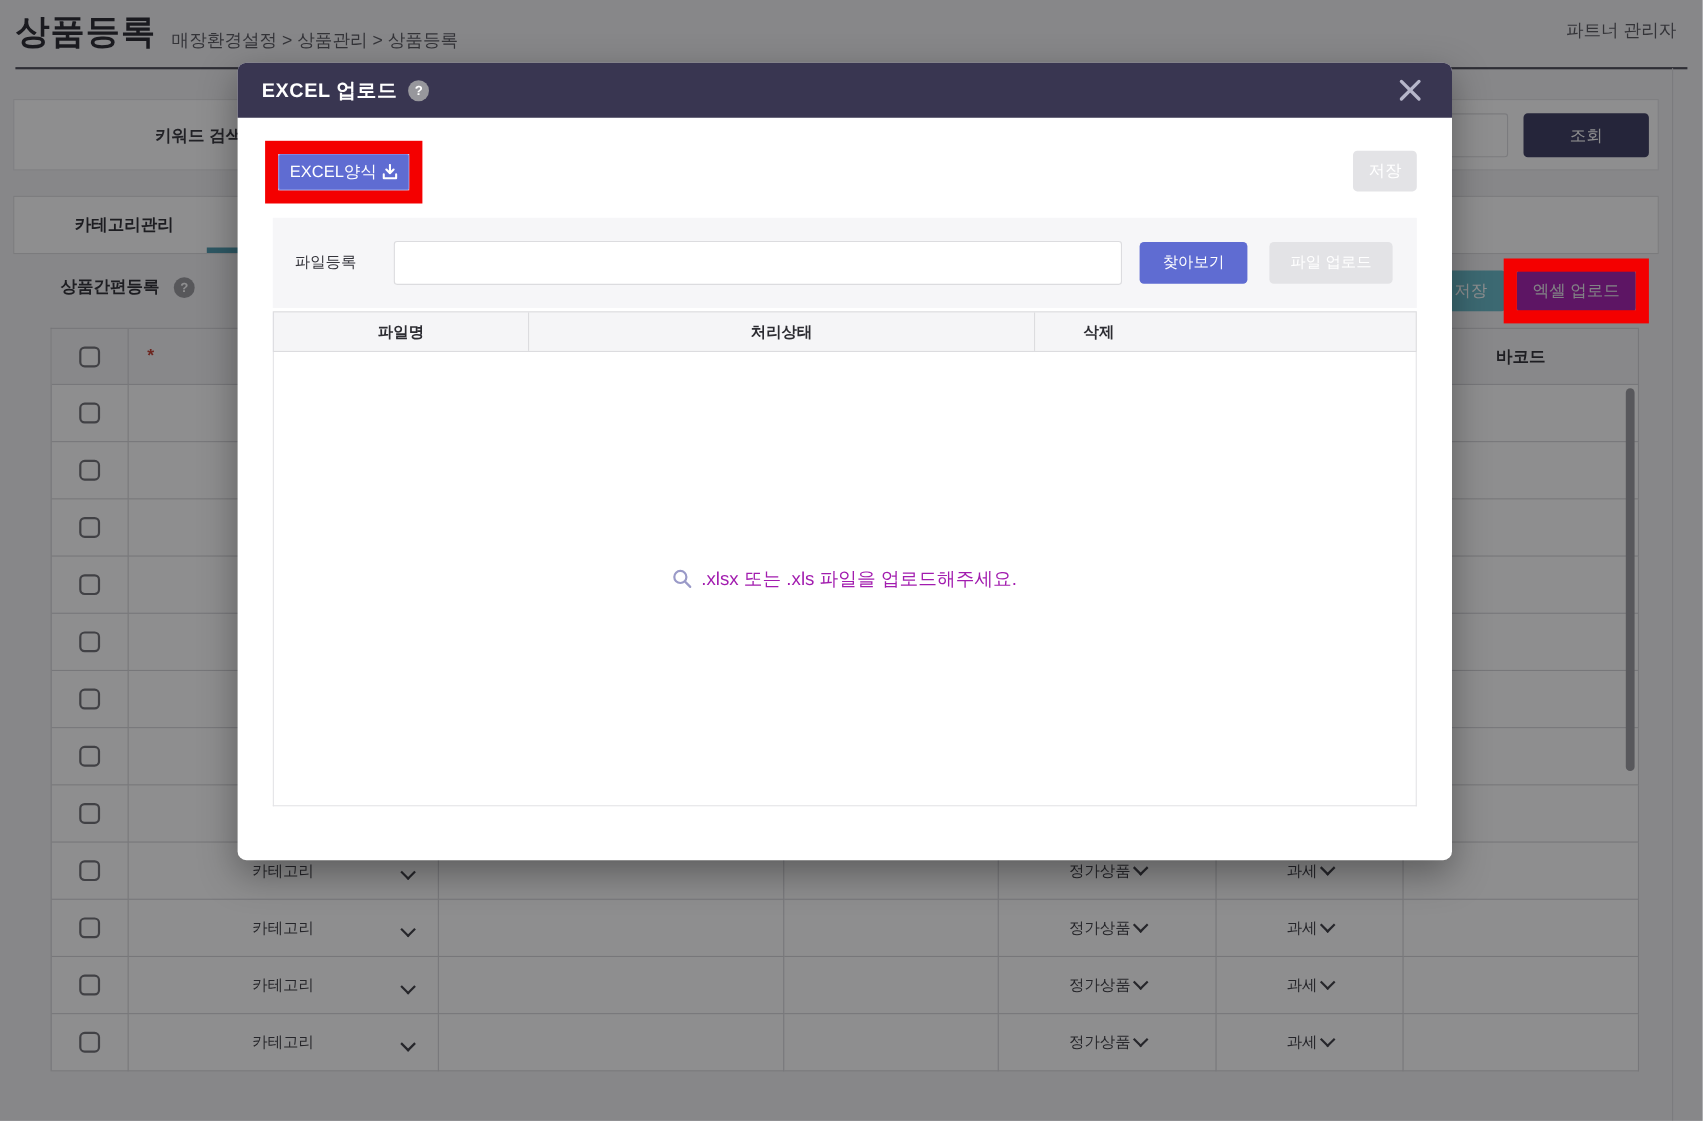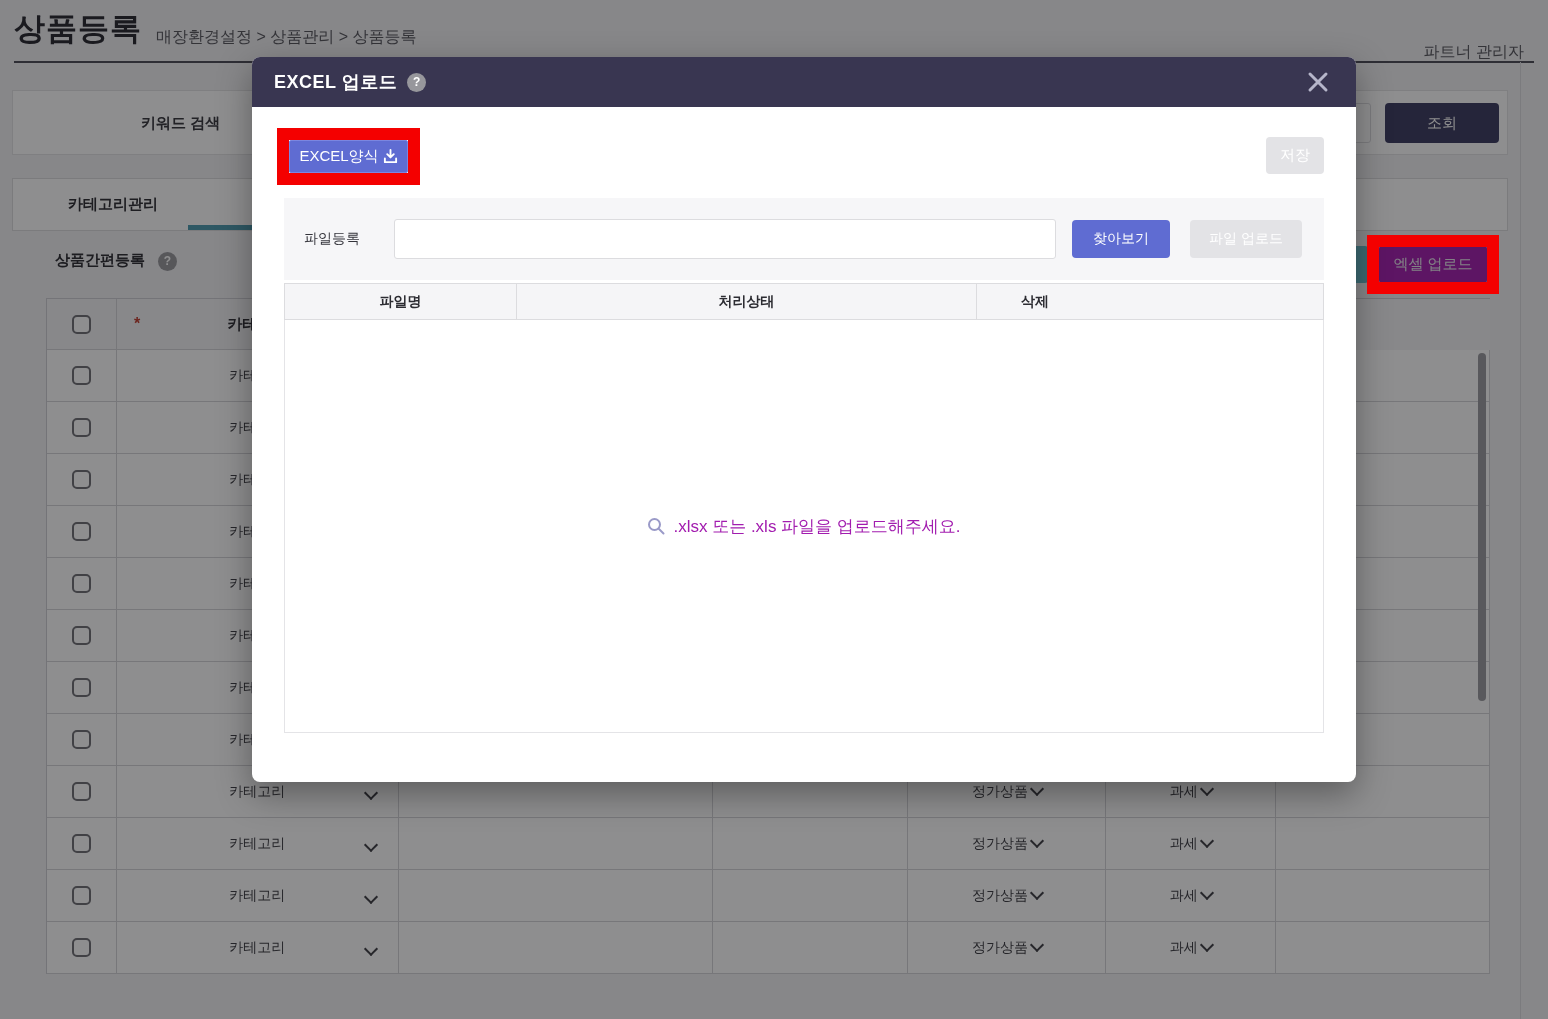--- a/index.html
+++ b/index.html
@@ -2,21 +2,21 @@
 <html><head>
 <meta charset="utf-8">
 <style>
   html,body{margin:0;padding:0;}
   body{font-family:"Liberation Sans","DejaVu Sans",sans-serif;}
   #stage{position:relative;width:1548px;height:1019px;background:#f1f1f3;overflow:hidden;}
 
   
   .pg-title{position:absolute;left:14px;top:8px;font-size:31px;font-weight:bold;color:#24242c;letter-spacing:1px;}
   .breadcrumb{position:absolute;left:156px;top:27px;font-size:16px;color:#55555c;}
-  .user-label{position:absolute;right:24px;top:42px;font-size:16px;color:#55555c;}
+  .user-label{position:absolute;right:24px;top:18px;font-size:16px;color:#55555c;}
   .hdr-line{position:absolute;left:14px;top:61px;width:1520px;height:2px;background:#4a4a55;}
 
   .search-box{position:absolute;left:12px;top:90px;width:1496px;height:65px;background:#ffffff;border:1px solid #e2e2e5;box-sizing:border-box;}
   .search-label{position:absolute;left:128px;top:23px;font-size:15px;font-weight:bold;color:#33333a;}
   .search-input{position:absolute;left:598px;top:12px;width:760px;height:40px;background:#fff;border:1px solid #dcdcdf;border-radius:3px;box-sizing:border-box;font-size:14px;padding:0 10px;color:#333;}
   .query-btn{position:absolute;left:1372px;top:12px;width:114px;height:40px;background:#3a3a5f;border:none;border-radius:4px;color:#fff;font-size:15px;cursor:pointer;}
 
   .tab-bar{position:absolute;left:12px;top:178px;width:1496px;height:53px;background:#ffffff;border:1px solid #dcdcde;box-sizing:border-box;}
   .tab-item{position:absolute;left:43px;top:0;height:100%;display:flex;align-items:center;font-size:15px;font-weight:bold;color:#2a2a30;padding:0 12px;}
   .tab-underline{position:absolute;left:175px;bottom:0px;width:245px;height:5px;background:#4a99ae;}
@@ -40,21 +40,21 @@
   .chev.right-abs{position:absolute;right:22px;top:22px;margin:0;}
   .req-star{position:absolute;left:17px;top:16px;color:#c0392b;font-size:16px;font-weight:bold;}
   .phead .pcell{font-weight:bold;color:#2c2c32;font-size:15px;}
   .tbl-scrollthumb{position:absolute;right:4px;top:54px;width:8px;height:348px;background:#9a9a9f;border-radius:4px;}
   .pg-right-line{position:absolute;left:1520px;top:62px;width:1px;height:957px;background:#dcdcdf;}
 
   
   .overlay{position:absolute;left:0;top:0;width:100%;height:100%;background:rgba(15,15,18,0.47);z-index:5;}
 
   
-  .modal{position:absolute;left:216px;top:57px;width:1104px;height:725px;background:#fff;border-radius:8px;box-shadow:0 12px 34px rgba(0,0,0,0.35);z-index:10;margin-left:36px;}
+  .modal{position:absolute;left:216px;top:57px;width:1104px;height:725px;background:#fff;border-radius:8px;box-shadow:0 12px 34px rgba(0,0,0,0.35);z-index:10;}
   .modal-header{position:absolute;left:0;top:0;width:100%;height:50px;background:#393651;border-radius:8px 8px 0 0;display:flex;align-items:center;box-sizing:border-box;padding:0 22px;}
   .modal-title{color:#fff;font-size:18px;font-weight:bold;letter-spacing:.5px;}
   .modal-help{margin-left:10px;}
   .modal-close{position:absolute;right:26px;top:13px;width:24px;height:24px;cursor:pointer;background:none;border:none;padding:0;}
 
   .red-box-form{position:absolute;left:25px;top:71px;border:12px solid #f40000;z-index:3;}
   .excel-form-btn{display:flex;align-items:center;justify-content:center;gap:4px;width:119px;height:33px;background:#5f6cd2;border:1px solid #7b86e0;border-radius:2px;color:#fff;font-size:15px;cursor:pointer;box-sizing:border-box;}
   .modal-save-btn{position:absolute;left:1014px;top:80px;width:58px;height:37px;background:#e3e3e6;border:none;border-radius:4px;color:#fff;font-size:15px;cursor:default;}
 
   .file-section{position:absolute;left:32px;top:141px;width:1040px;height:82px;background:#f6f6f8;}
@@ -107,20 +107,21 @@
           <span class="cb"></span>
         </div>
       <div class="pcell c2">
         <span class="req-star">*</span>
         <span>카테고리</span>
       </div>
       <div class="pcell c3"></div>
       <div class="pcell c4"></div>
       <div class="pcell c5"></div>
       <div class="pcell c6"></div>
+      <div class="pcell c7">바코드</div>
     </div>
     <div>
         <div class="prow">
           <div class="pcell c1">
             <span class="cb"></span>
           </div>
           <div class="pcell c2">
             <span>카테고리</span>
             <i class="chev right-abs"></i>
           </div>

